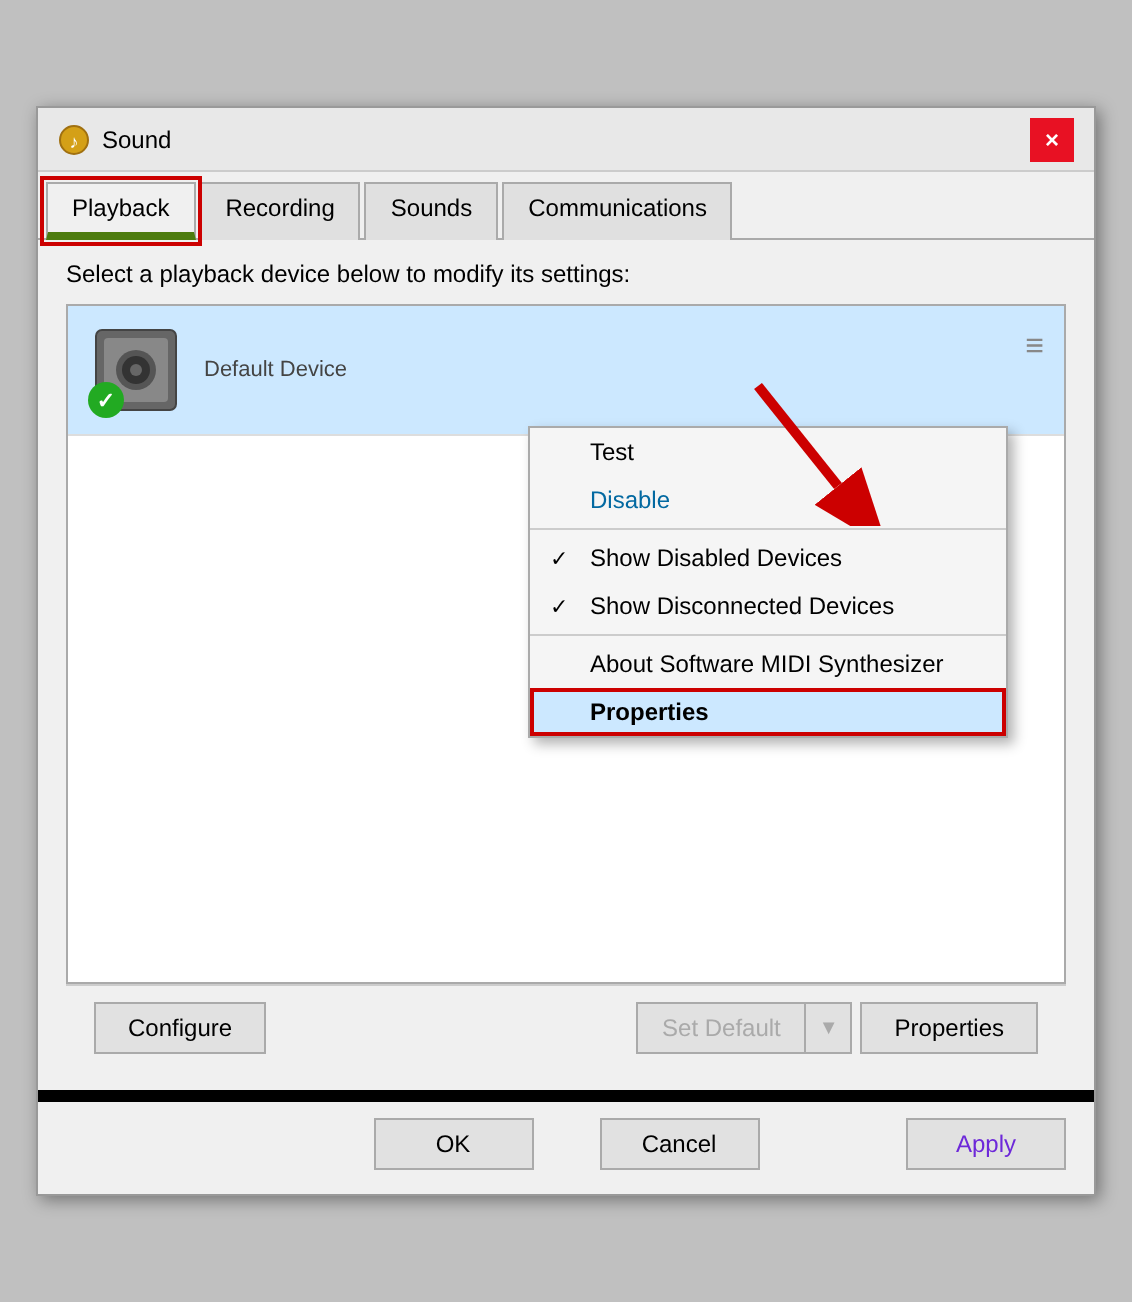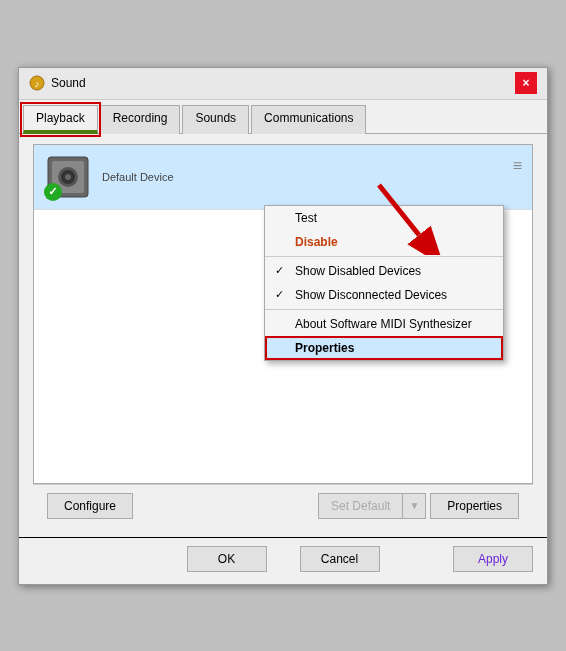--- a/index.html
+++ b/index.html
@@ -164,22 +164,21 @@
       padding: 5px 16px 5px 30px;
       font-size: 12px;
       color: #000;
       cursor: pointer;
       white-space: nowrap;
       position: relative;
       display: flex;
       align-items: center;
     }
     .ctx-item.disabled {
-      color: #c2410c;
-      font-weight: bold;
+      color: #0369a1;
     }
     .ctx-item.highlighted {
       background: #cce8ff;
       font-weight: bold;
       outline: 2px solid #cc0000;
       outline-offset: -2px;
     }
     .ctx-checkmark {
       position: absolute;
       left: 10px;
@@ -260,21 +259,21 @@
       font-size: 10px;
       cursor: pointer;
       color: #aaa;
     }
     .dialog-footer {
       display: flex;
       align-items: center;
       justify-content: flex-start;
       gap: 8px;
       padding: 8px 14px 12px;
-      border-top: 1px solid #000000;
+      border-top: 6px solid #000000;
     }
     .footer-left {
       flex: 1;
       display: flex;
       justify-content: flex-start;
     }
     .footer-center {
       display: flex;
       gap: 8px;
     }
@@ -309,20 +308,21 @@
     </div>
     <div class="tab">
       <span>Sounds</span>
     </div>
     <div class="tab">
       <span>Communications</span>
     </div>
   </div>
 
   <div class="dialog-body">
+    <div class="description">Select a playback device below to modify its settings:</div>
 
     <div class="device-list">
 
       <div class="device-item">
         <div class="device-icon">
           <svg class="speaker-svg" viewBox="0 0 48 48">
             <rect x="4" y="4" width="40" height="40" rx="3" fill="#666" stroke="#444" stroke-width="1"></rect>
             <rect x="8" y="8" width="32" height="32" rx="2" fill="#888"></rect>
             <circle cx="24" cy="24" r="10" fill="#555"></circle>
             <circle cx="24" cy="24" r="7" fill="#333"></circle>

